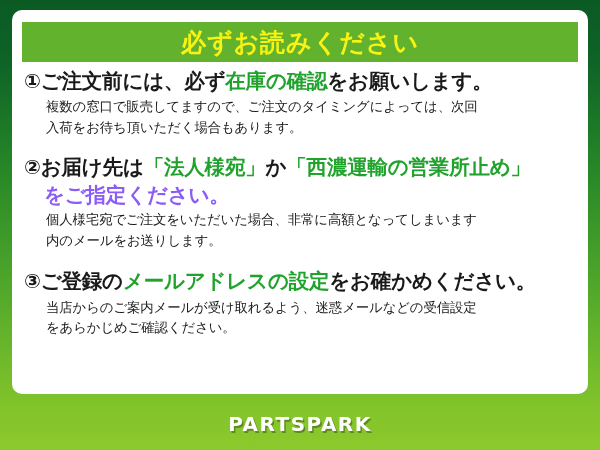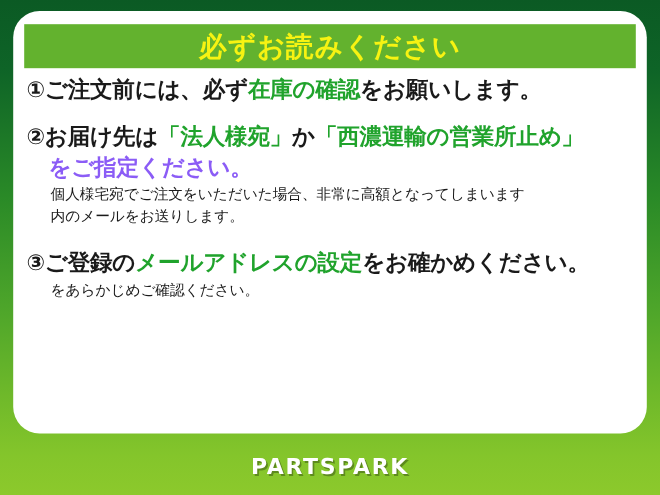--- a/index.html
+++ b/index.html
@@ -24,21 +24,21 @@
   }
 
   
   .panel {
     position: absolute;
     left: 12px;
     top: 10px;
     width: 576px;
     height: 384px;
     background: #ffffff;
-    border-radius: 24px;
+    border-radius: 10px;
     box-sizing: border-box;
     padding: 0;
   }
 
   
   .header-band {
     position: absolute;
     left: 10px;
     top: 12px;
     width: 556px;
@@ -134,32 +134,37 @@
   <div class="panel">
 
     <div class="header-band">
       <div class="header-title">必ずお読みください</div>
     </div>
 
     <div class="body-area">
 
     <div class="item item-1">
           <div class="item-heading"><span class="circled">①</span><span>ご注文前には、必ず</span><span class="accent">在庫の確認</span><span>をお願いします。</span></div>
+          <div class="item-body">
+            <div>複数の窓口で販売してますので、ご注文のタイミングによっては、次回</div>
+            <div>入荷をお待ち頂いただく場合もあります。</div>
+          </div>
         </div>
         <div class="item item-2">
           <div class="item-heading"><span class="circled">②</span><span>お届け先は</span><span class="accent">「法人様宛」</span><span>か</span><span class="accent">「西濃運輸の営業所止め」</span></div>
           <div class="heading-line2">をご指定ください。</div>
           <div class="item-body">
             <div>個人様宅宛でご注文をいただいた場合、非常に高額となってしまいます</div>
             <div>内のメールをお送りします。</div>
           </div>
         </div>
         <div class="item item-3">
           <div class="item-heading"><span class="circled">③</span><span>ご登録の</span><span class="accent">メールアドレスの設定</span><span>をお確かめください。</span></div>
           <div class="item-body">
+            <div>当店からのご案内メールが受け取れるよう、迷惑メールなどの受信設定</div>
             <div>をあらかじめご確認ください。</div>
           </div>
         </div>
       </div>
 
   </div>
 
   <div class="footer">
     <div class="brand">PARTSPARK</div>
   </div>

